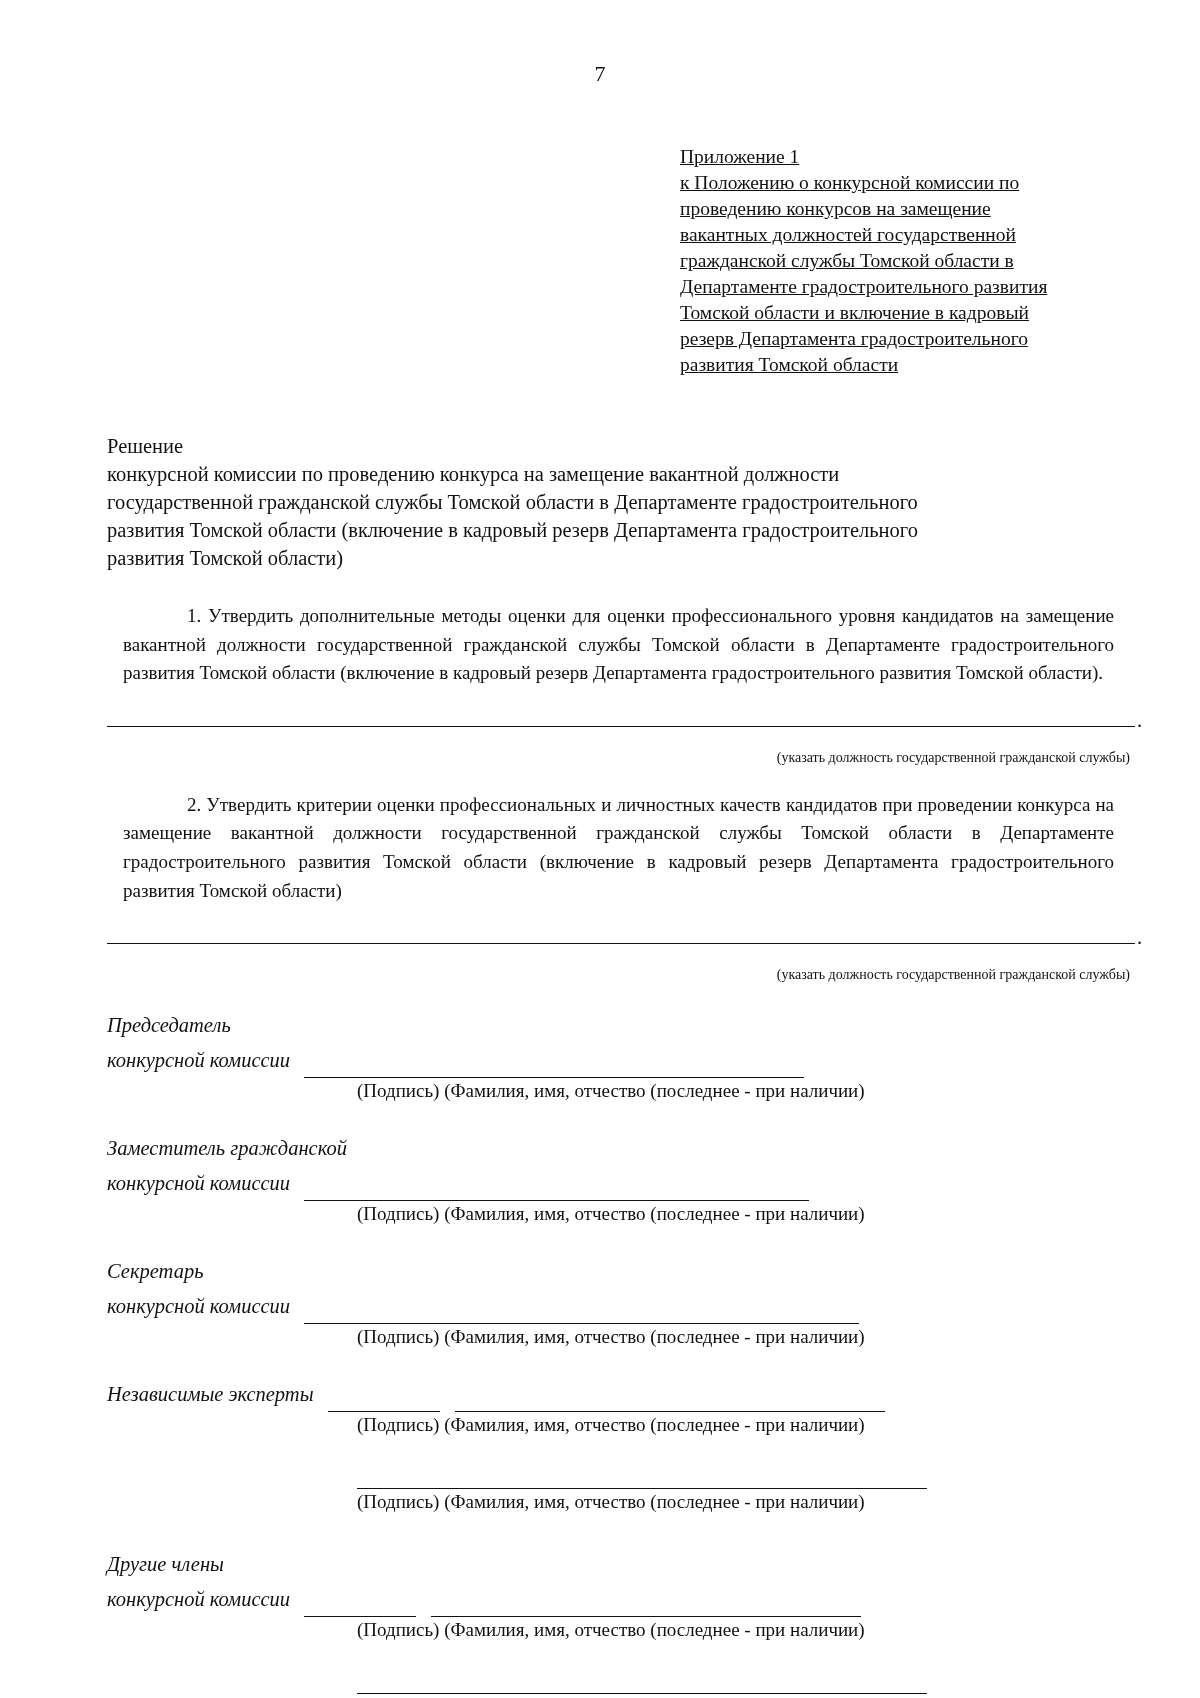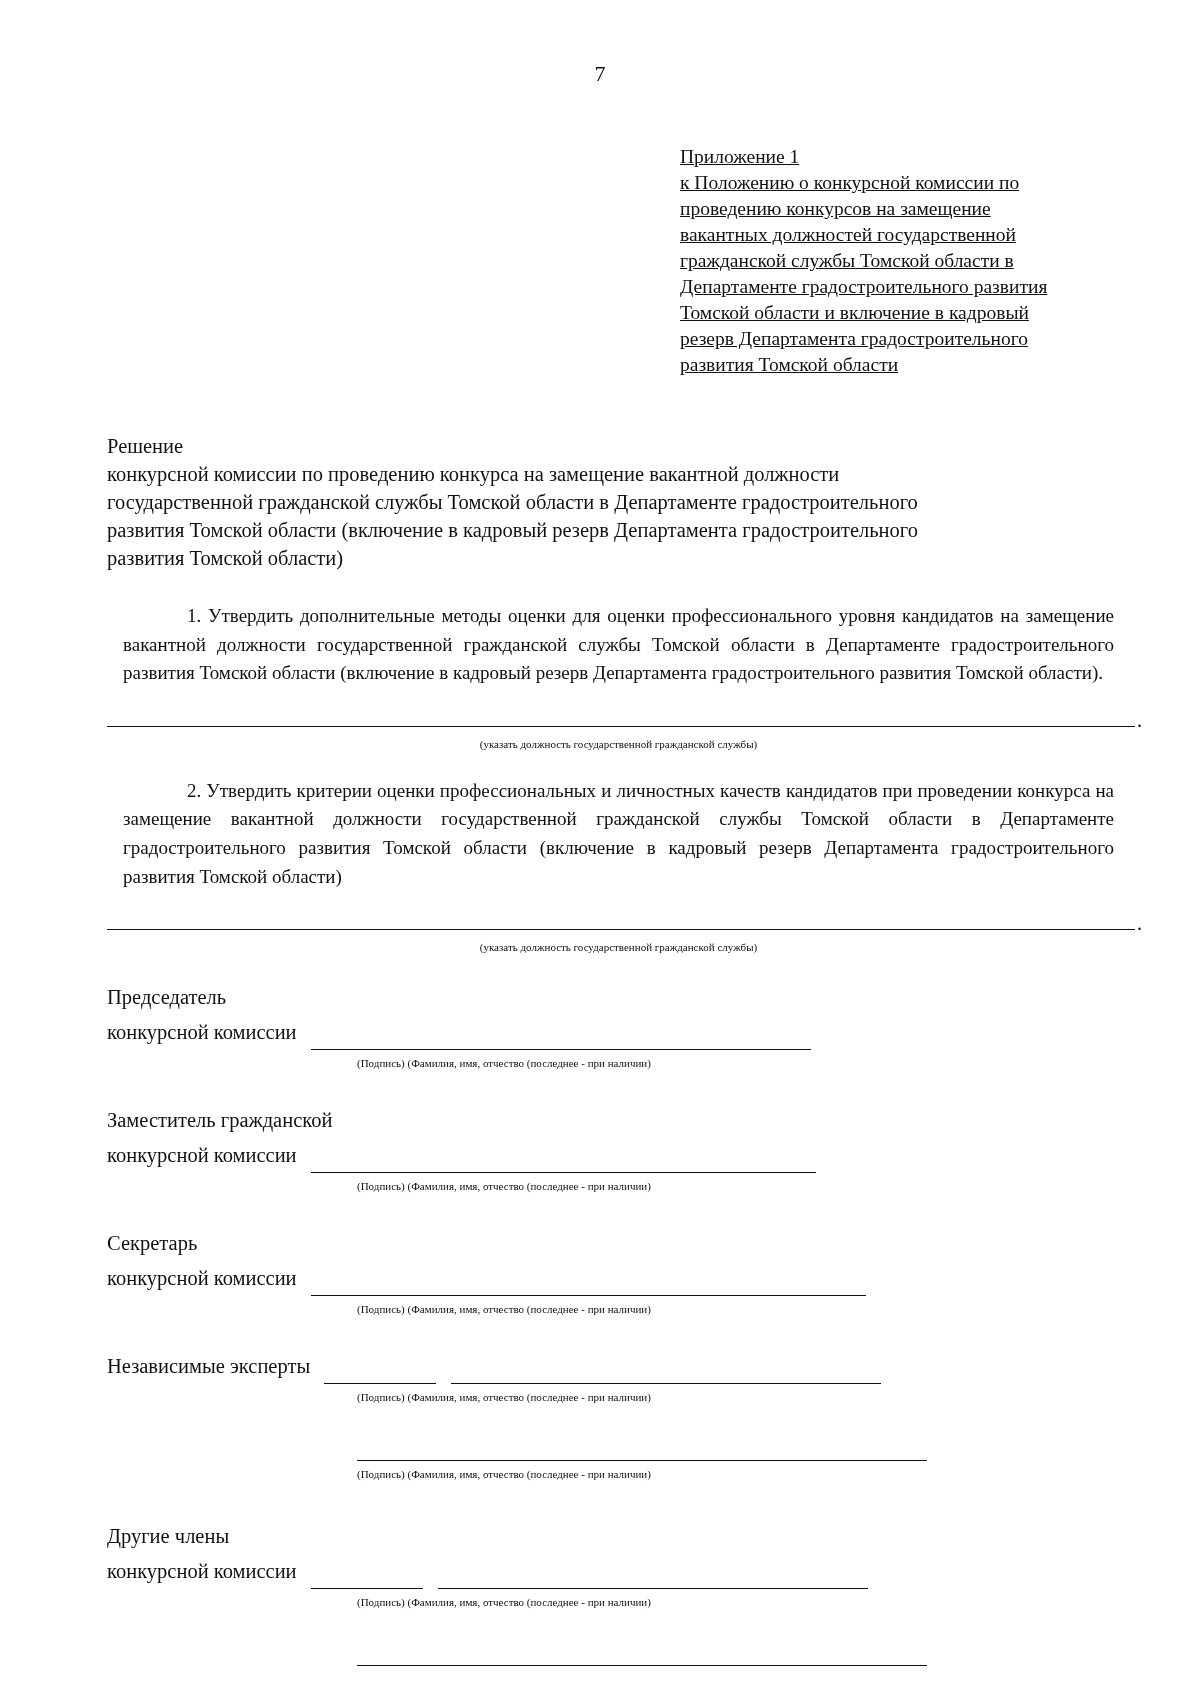--- a/index.html
+++ b/index.html
@@ -57,33 +57,34 @@
   }
   .fill-line .rule {
     flex: 1;
     border-bottom: 1.8px solid #111111;
     height: 18px;
   }
   .fill-line .dot {
     padding-left: 2px;
   }
   .fill-caption {
-    text-align: center;
-    font-size: 11px;
+    text-align: right;
+    font-size: 14px;
     line-height: 22px;
-    margin-top: 1px;
+    margin-top: 15px;
     margin-bottom: 22px;
   }
   .sig-row {
     margin-bottom: 29px;
   }
   .sig-label {
     font-size: 20.5px;
     line-height: 35px;
     white-space: nowrap;
+    font-style: italic;
   }
   .sig-line-row {
     display: flex;
     align-items: flex-end;
   }
   .sig-line-row .sig-label {
     margin-right: 14px;
   }
   .sig-line {
     display: inline-block;
@@ -93,21 +94,21 @@
   .sig-line + .sig-line {
     margin-left: 15px;
   }
   .w500 { width: 500px; }
   .w505 { width: 505px; }
   .w555 { width: 555px; }
   .w112 { width: 112px; }
   .w430 { width: 430px; }
   .w570 { width: 570px; }
   .sig-caption {
-    font-size: 11px;
+    font-size: 19px;
     line-height: 22px;
     margin-top: 2px;
     margin-left: 250px;
     white-space: nowrap;
   }
   .second-line {
     margin-top: 26px;
     margin-left: 250px;
   }
   .mb34 { margin-bottom: 34px; }

